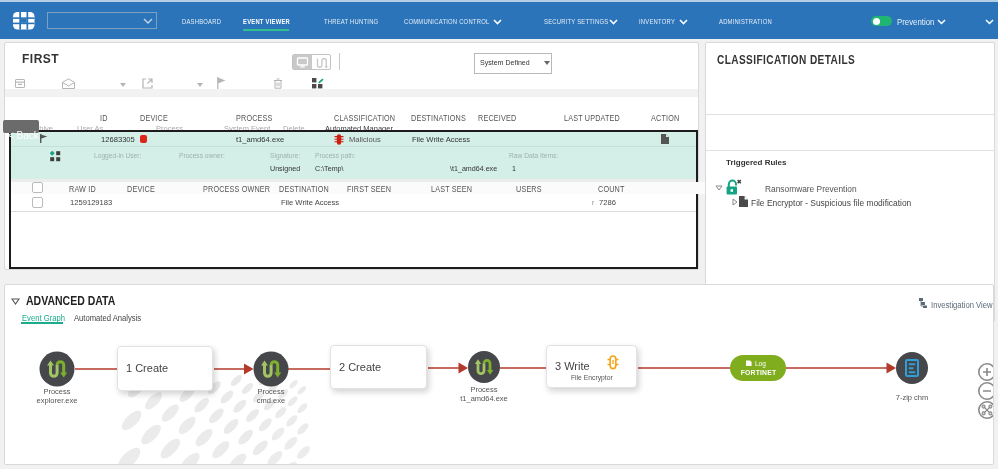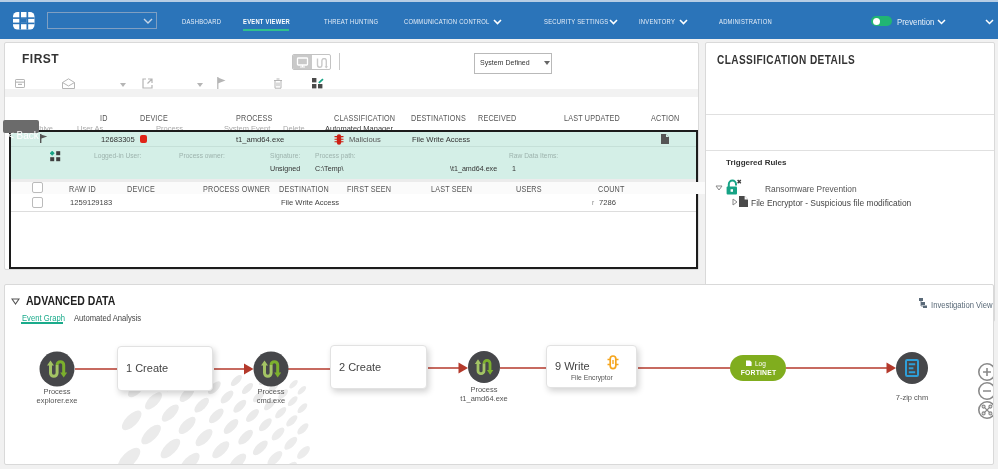--- a/index.html
+++ b/index.html
@@ -343,21 +343,21 @@
     </g>
   </svg>
 
   <div class="gbox" style="left:112px;top:61px;width:96px;height:45px;">
     <div class="abs" style="left:8px;top:15px;font-size:11px;color:#444;">1 Create</div>
   </div>
   <div class="gbox" style="left:325px;top:60px;width:97px;height:44px;">
     <div class="abs" style="left:8px;top:15px;font-size:11px;color:#444;">2 Create</div>
   </div>
   <div class="gbox" style="left:541px;top:60px;width:91px;height:43px;">
-    <div class="abs" style="left:8px;top:14px;font-size:11px;color:#444;">9 Write</div>
+    <div class="abs" style="left:8px;top:14px;font-size:11px;color:#444;">3 Write</div>
     <svg class="abs" style="left:60px;top:9px;" width="12" height="15" viewBox="0 0 12 15">
       <path d="M0.5 4.5 h11 M0.5 9.5 h11" stroke="#f5a51d" stroke-width="1.6"></path>
       <rect x="3.2" y="1" width="5.6" height="12.6" rx="2.8" fill="#fff" stroke="#f5a51d" stroke-width="1.7"></rect>
       <path d="M6 5 v4" stroke="#f5a51d" stroke-width="1.4"></path>
     </svg>
     <div class="abs" style="left:24px;top:27px;font-size:7.5px;color:#555;white-space:nowrap;transform:scaleX(0.9);transform-origin:0 0;">File Encryptor</div>
   </div>
 
   <div class="node-label" style="left:16px;top:103px;width:72px;">Process<br>explorer.exe</div>
   <div class="node-label" style="left:230px;top:103px;width:72px;">Process<br>cmd.exe</div>

